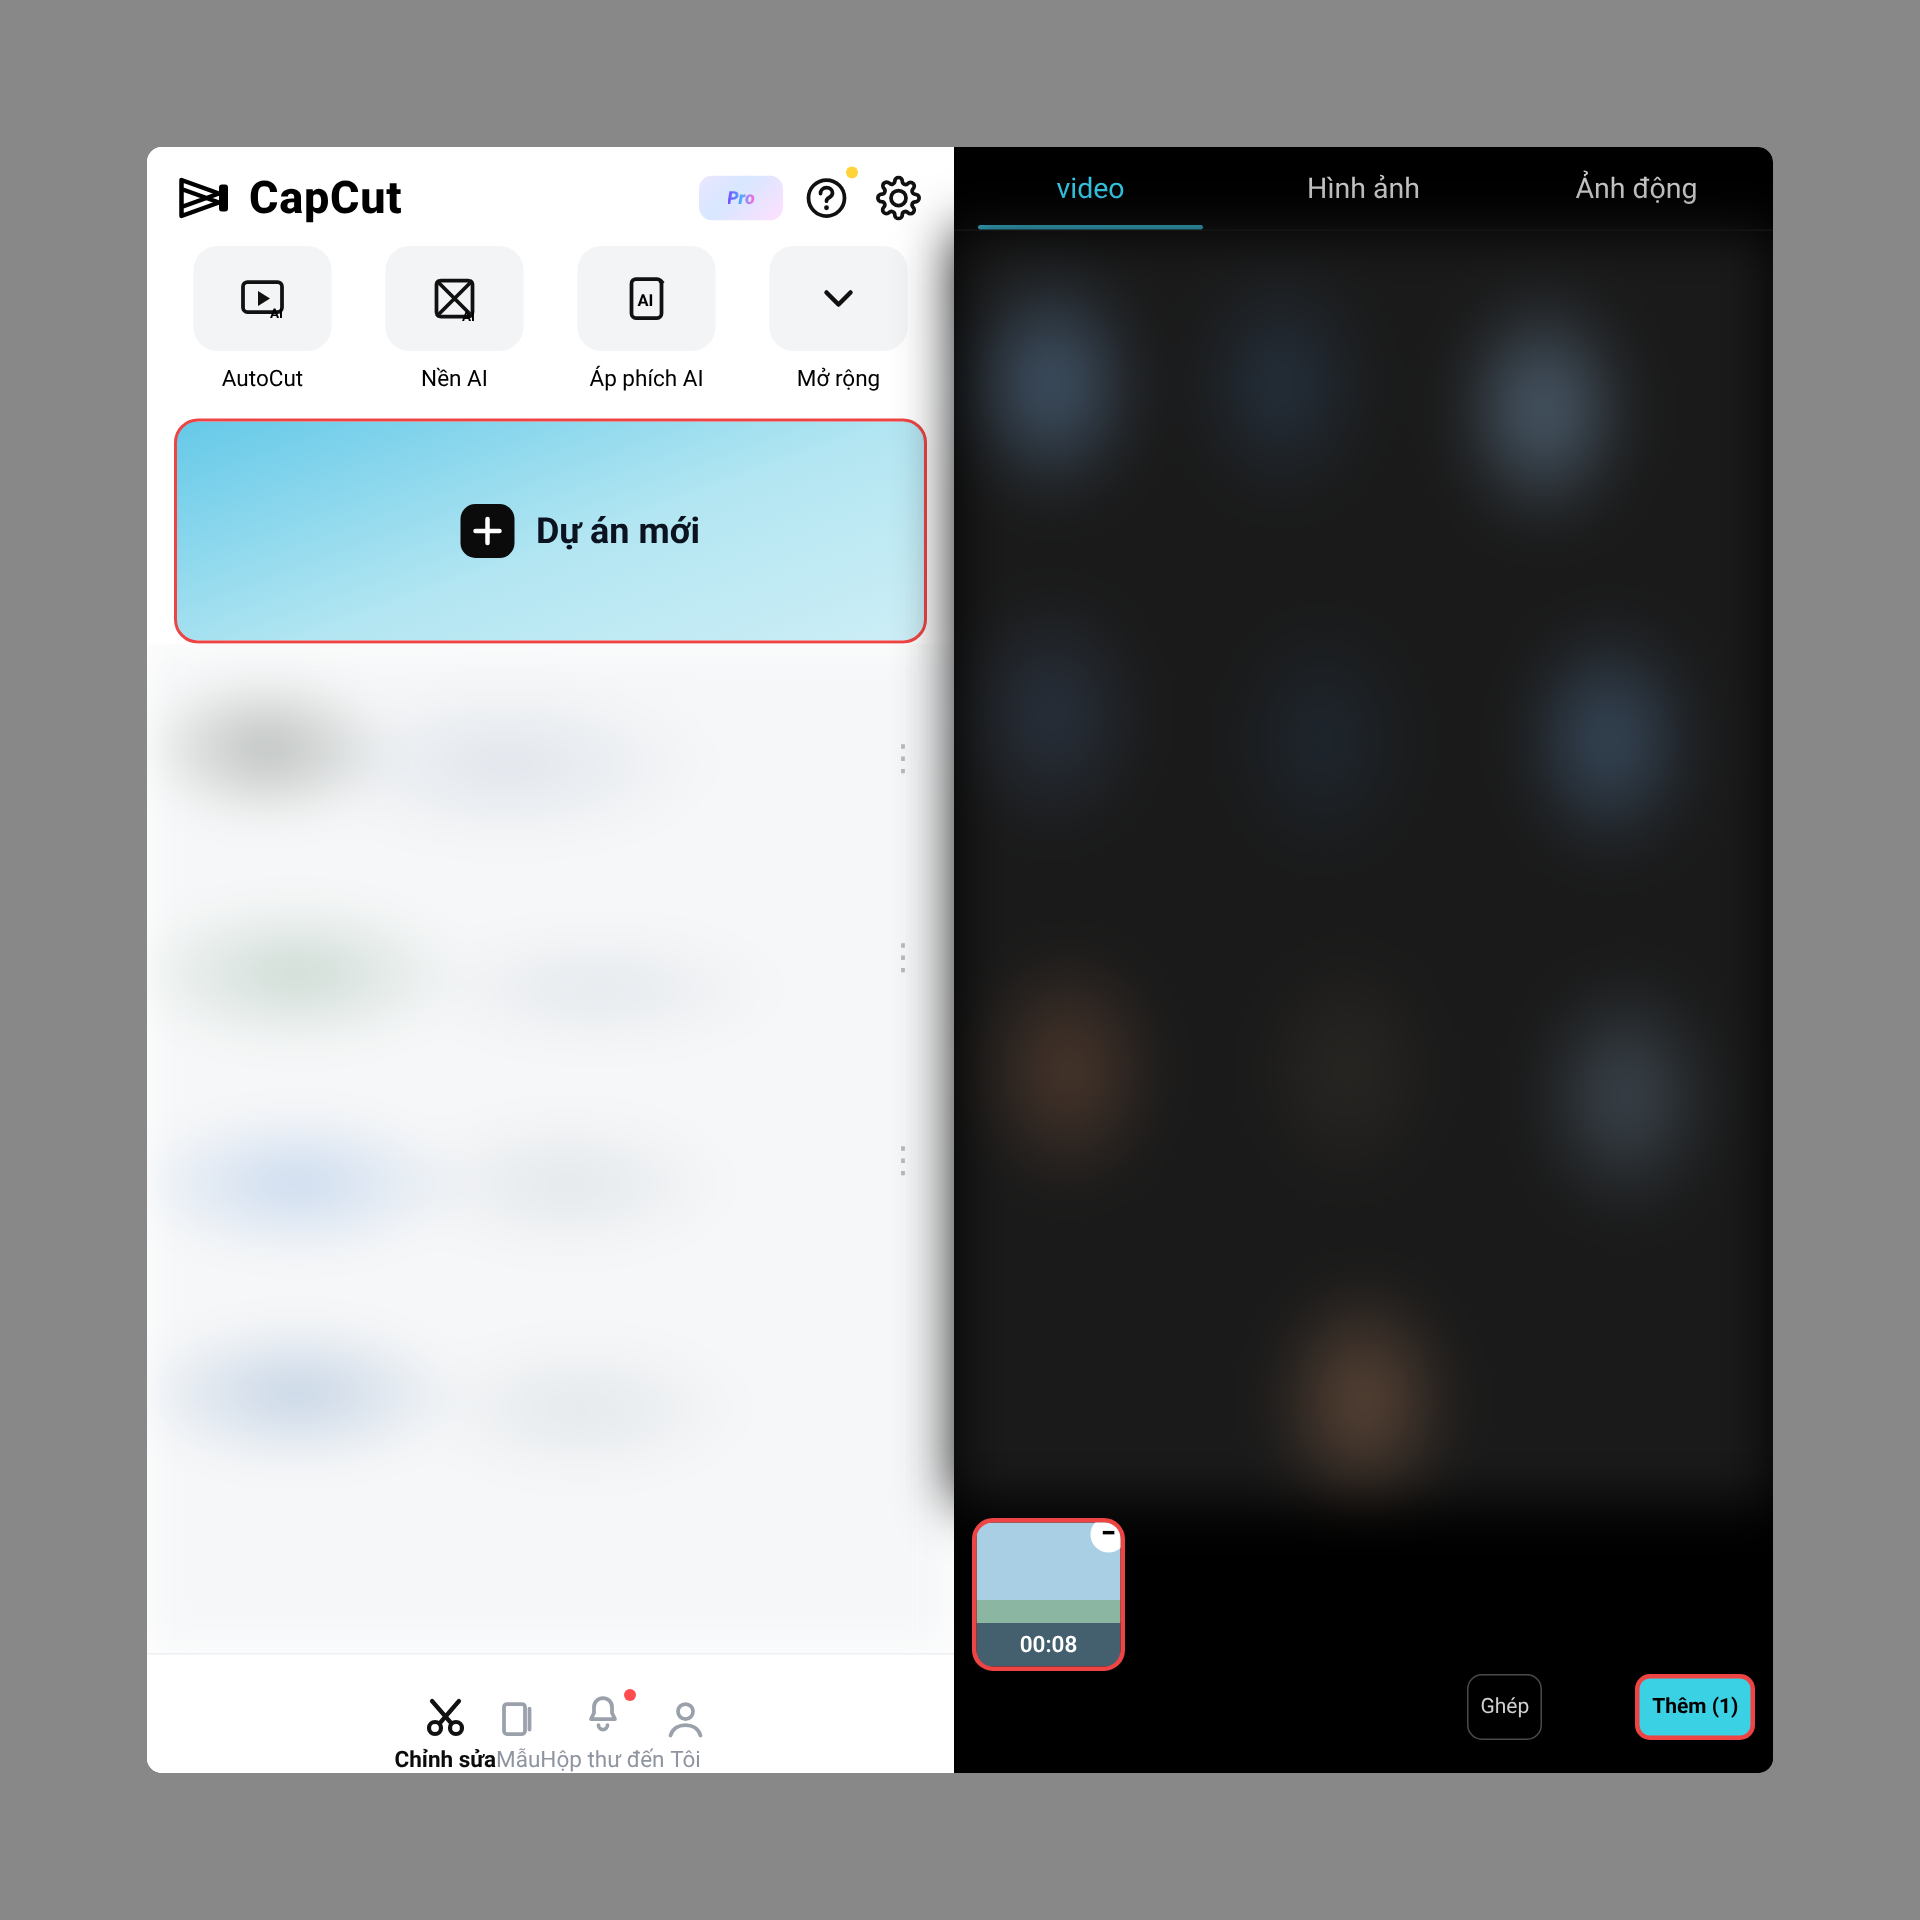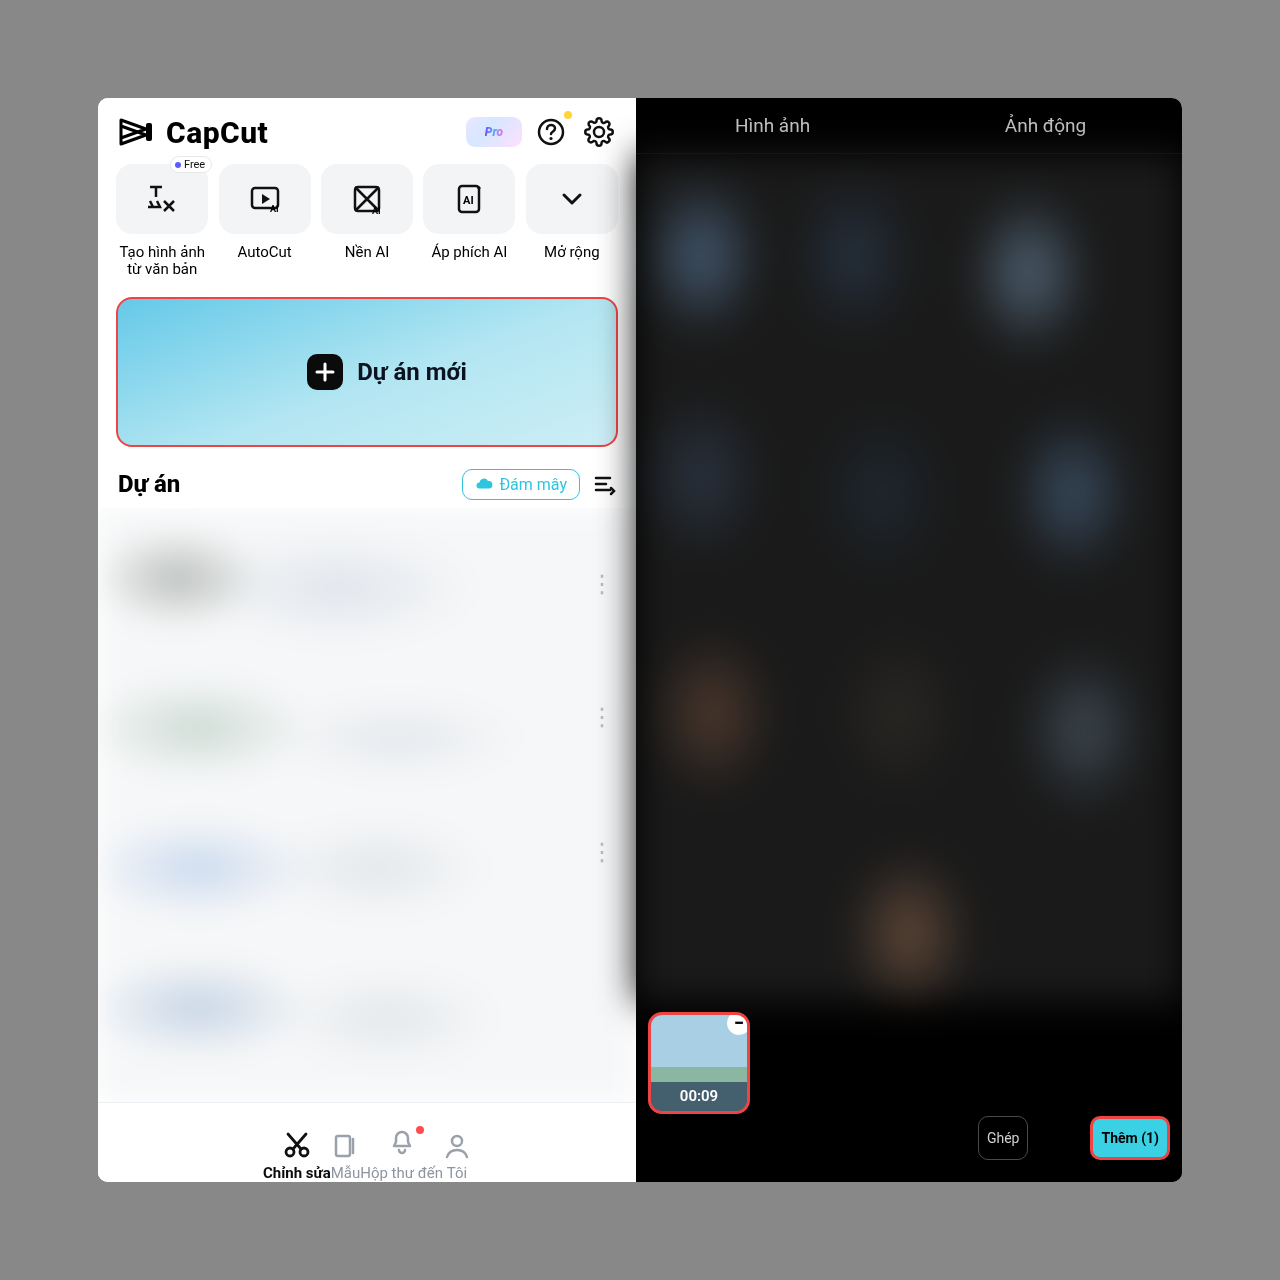--- a/index.html
+++ b/index.html
@@ -213,29 +213,20 @@
         <svg width="30" height="30" viewBox="0 0 24 24">
           <path fill="none" stroke="#111" stroke-width="2" d="M12 8a4 4 0 100 8 4 4 0 000-8z"></path>
           <path fill="none" stroke="#111" stroke-width="2" d="M19.4 15a1.7 1.7 0 00.34 1.87l.06.06a2 2 0 11-2.83 2.83l-.06-.06a1.7 1.7 0 00-1.87-.34 1.7 1.7 0 00-1.03 1.56V21a2 2 0 11-4 0v-.09a1.7 1.7 0 00-1.11-1.56 1.7 1.7 0 00-1.87.34l-.06.06a2 2 0 11-2.83-2.83l.06-.06a1.7 1.7 0 00.34-1.87 1.7 1.7 0 00-1.56-1.03H3a2 2 0 110-4h.09a1.7 1.7 0 001.56-1.11 1.7 1.7 0 00-.34-1.87l-.06-.06a2 2 0 112.83-2.83l.06.06a1.7 1.7 0 001.87.34H9a1.7 1.7 0 001.03-1.56V3a2 2 0 114 0v.09a1.7 1.7 0 001.03 1.56 1.7 1.7 0 001.87-.34l.06-.06a2 2 0 112.83 2.83l-.06.06a1.7 1.7 0 00-.34 1.87V9a1.7 1.7 0 001.56 1.03H21a2 2 0 110 4h-.09a1.7 1.7 0 00-1.56 1.03z"></path>
         </svg>
       </div>
     </div>
 
     <div class="lc-tools">
       <div class="tool">
         <div class="tile">
-          <span class="free">Free</span>
-          <svg width="36" height="36" viewBox="0 0 36 36">
-              <path fill="none" stroke="#111" stroke-width="2.5" d="M6 6h12M12 6v10M20 20l10 10M30 20l-10 10M4 26h12l-3-6M6 20l3 6"></path>
-            </svg>
-        </div>
-        <div class="lbl">Tạo hình ảnh từ văn bản</div>
-      </div>
-      <div class="tool">
-        <div class="tile">
             <svg width="34" height="34" viewBox="0 0 34 34">
               <rect x="4" y="6" width="26" height="20" rx="3" fill="none" stroke="#111" stroke-width="2.5"></rect>
               <path d="M14 12l8 5-8 5z" fill="#111"></path>
               <text x="22" y="30" font-size="9" font-weight="700">AI</text>
             </svg>
           </div>
         <div class="lbl">AutoCut</div>
       </div>
       <div class="tool">
         <div class="tile">
@@ -269,35 +260,20 @@
 
     <div class="new-project">
       <span class="plus">
         <svg width="22" height="22" viewBox="0 0 22 22">
             <path d="M11 3v16M3 11h16" stroke="#fff" stroke-width="3" stroke-linecap="round"></path>
           </svg>
       </span>
       <span>Dự án mới</span>
     </div>
 
-    <div class="proj-head">
-      <h2>Dự án</h2>
-      <div class="cloud-btn">
-        <svg width="18" height="18" viewBox="0 0 24 24">
-            <path fill="#2ec5df" d="M19 18H6a4 4 0 010-8 6 6 0 0111.3-1.9A4.5 4.5 0 0119 18z"></path>
-          </svg>
-        <span>Đám mây</span>
-      </div>
-      <div class="sort-btn">
-        <svg width="24" height="24" viewBox="0 0 24 24">
-            <path d="M4 6h14M4 12h10M4 18h14" stroke="#111" stroke-width="2.5" stroke-linecap="round"></path>
-            <path d="M19 16l3 3-3 3" fill="none" stroke="#111" stroke-width="2.5" stroke-linecap="round"></path>
-          </svg>
-      </div>
-    </div>
 
     <div class="proj-list">
       <span class="proj-row r1">⋮</span>
       <span class="proj-row r2">⋮</span>
       <span class="proj-row r3">⋮</span>
     </div>
 
     <div class="lc-tabbar">
       <div class="lc-tab active">
         <svg width="30" height="30" viewBox="0 0 30 30">
@@ -326,33 +302,34 @@
             <path d="M4 25c1.5-5 6-7 10-7s8.5 2 10 7" fill="none" stroke="#9aa1ab" stroke-width="2.5" stroke-linecap="round"></path>
           </svg>
         <span>Tôi</span>
       </div>
     </div>
   </div>
 
   <div class="right">
 
     <div class="rp-tabs">
+      <div class="tab active">video</div>
       <div class="tab">Hình ảnh</div>
       <div class="tab">Ảnh động</div>
     </div>
 
     <div class="rp-grid-wrap">
       <div class="rp-grid"></div>
     </div>
 
     <div class="rp-bottom">
       <div class="sel-row">
         <div class="sel-thumb">
           <span class="rm">−</span>
-          <span>00:09</span>
+          <span>00:08</span>
         </div>
       </div>
       <div class="rp-actions">
         <div class="btn btn-ghost">Ghép</div>
         <div class="btn btn-prim">Thêm (1)</div>
       </div>
     </div>
   </div>
 </div>
 

